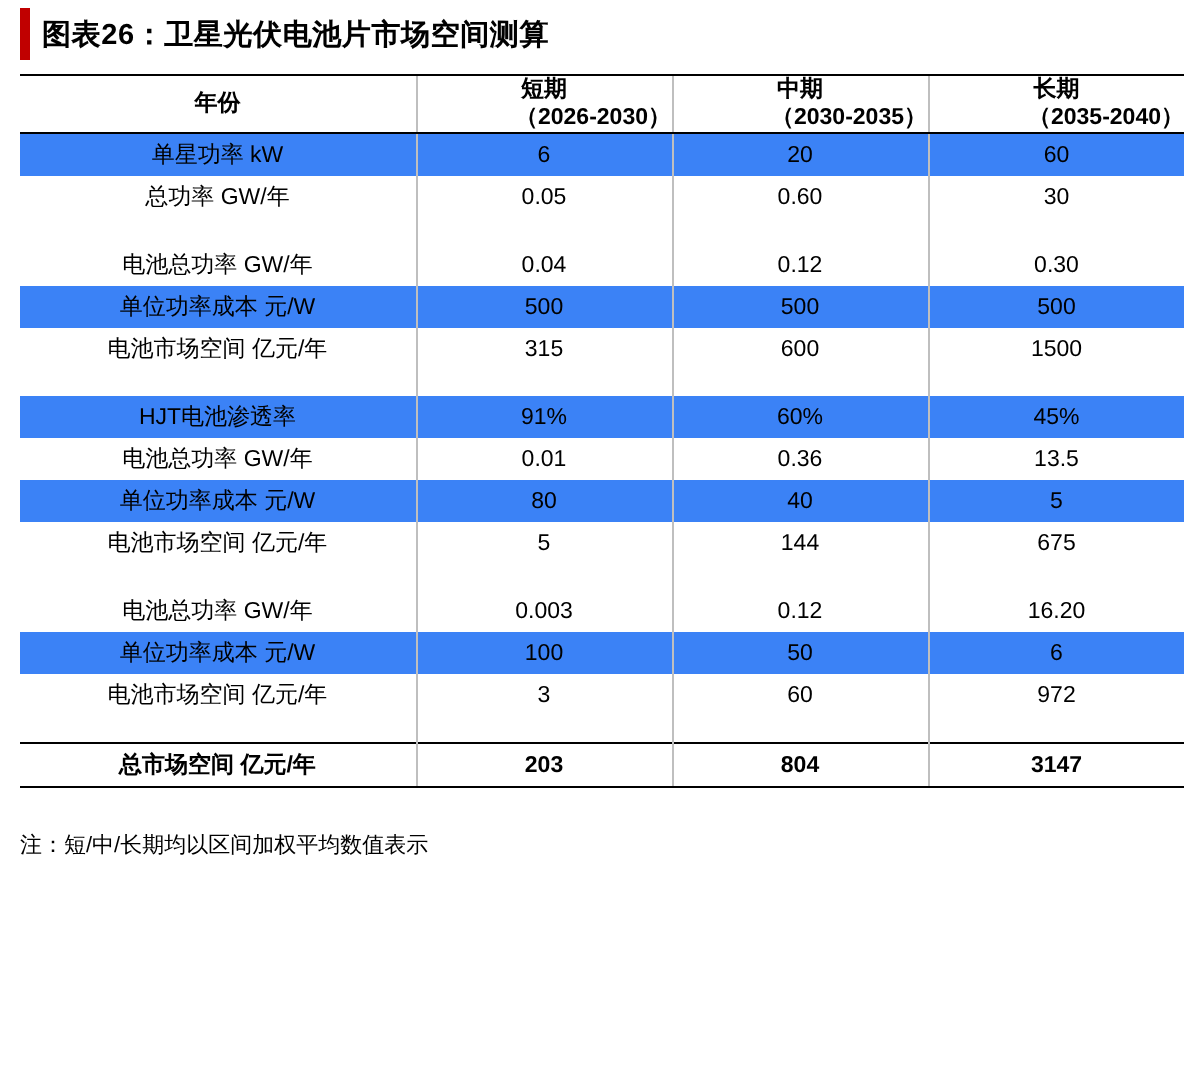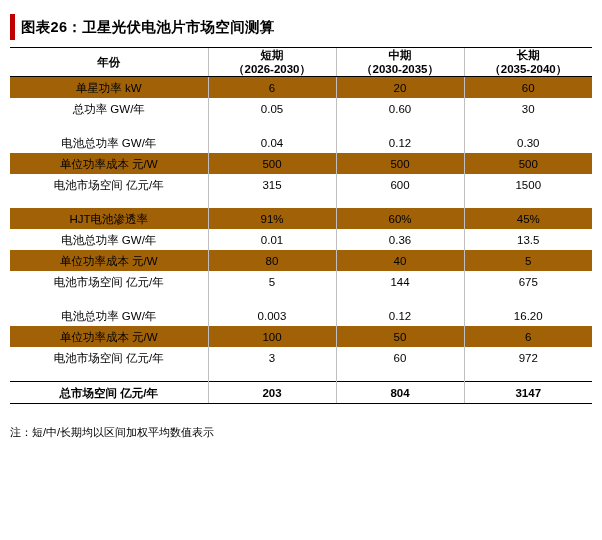--- a/index.html
+++ b/index.html
@@ -12,21 +12,21 @@
     background: #ffffff;
     font-family: "Liberation Sans", sans-serif;
     color: #000000;
     overflow: hidden;
   }
   .page {
     position: relative;
     width: 602px;
     height: 540px;
     box-sizing: border-box;
-    padding: 14px 10px 0 10px;
+    padding: 4px 10px 0 10px;
   }
   
   .title-bar {
     display: flex;
     align-items: stretch;
     height: 26px;
     margin-bottom: 7px;
   }
   .title-accent {
     width: 5px;
@@ -66,28 +66,28 @@
     border-top: 1.5px solid #000;
   }
   .head-cell {
     font-weight: bold;
     font-size: 11.5px;
     border-bottom: 1px solid #000;
     padding: 3px 2px;
     height: auto;
   }
   .head-cell .l1 { display: block; }
-  .head-cell .l2 { display: block; }
+  .head-cell .l2 { display: block; text-align: right; }
   .vline-l { border-left: 1px solid #bfbfbf; }
   td.label {
     text-align: center;
     padding-right: 0;
   }
   tr.shade td {
-    background: #a16207;
+    background: #3b82f6;
   }
   tr.blank td {
     height: 13px;
   }
   tr.total td {
     border-top: 1px solid #000;
     font-weight: bold;
   }
   .last-row td {
     border-bottom: 1.5px solid #000;

